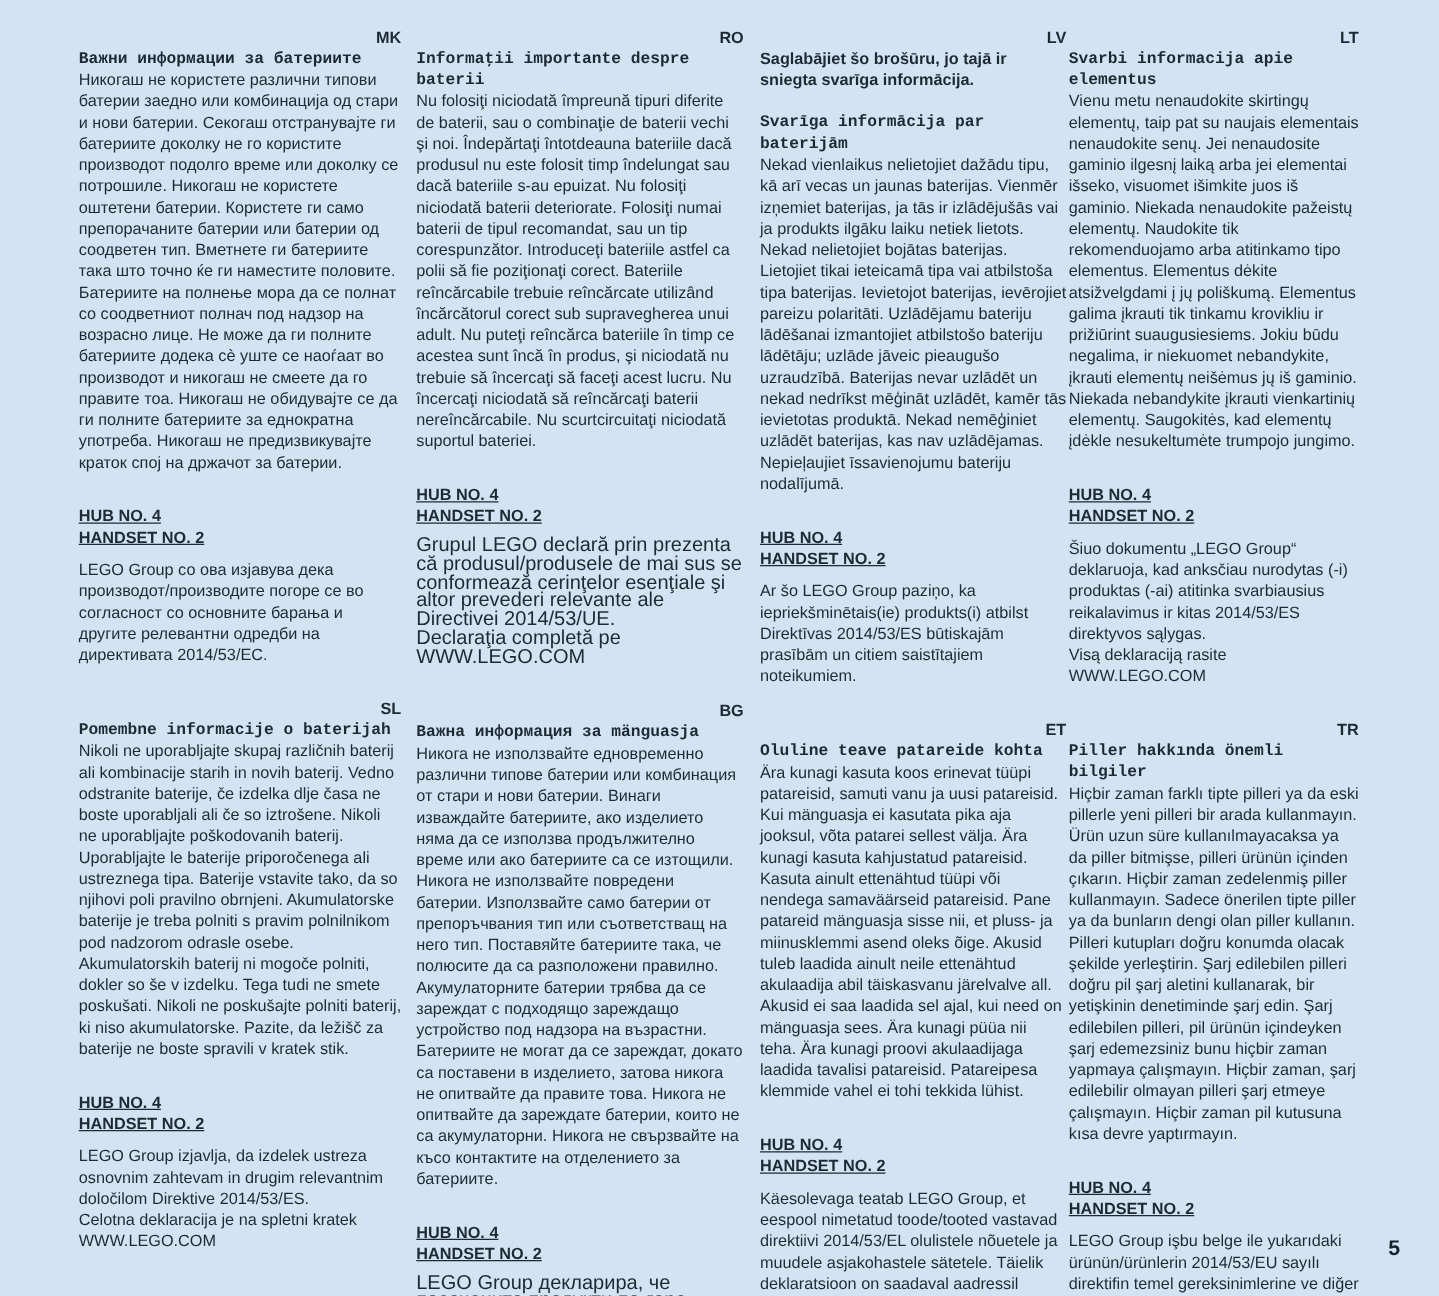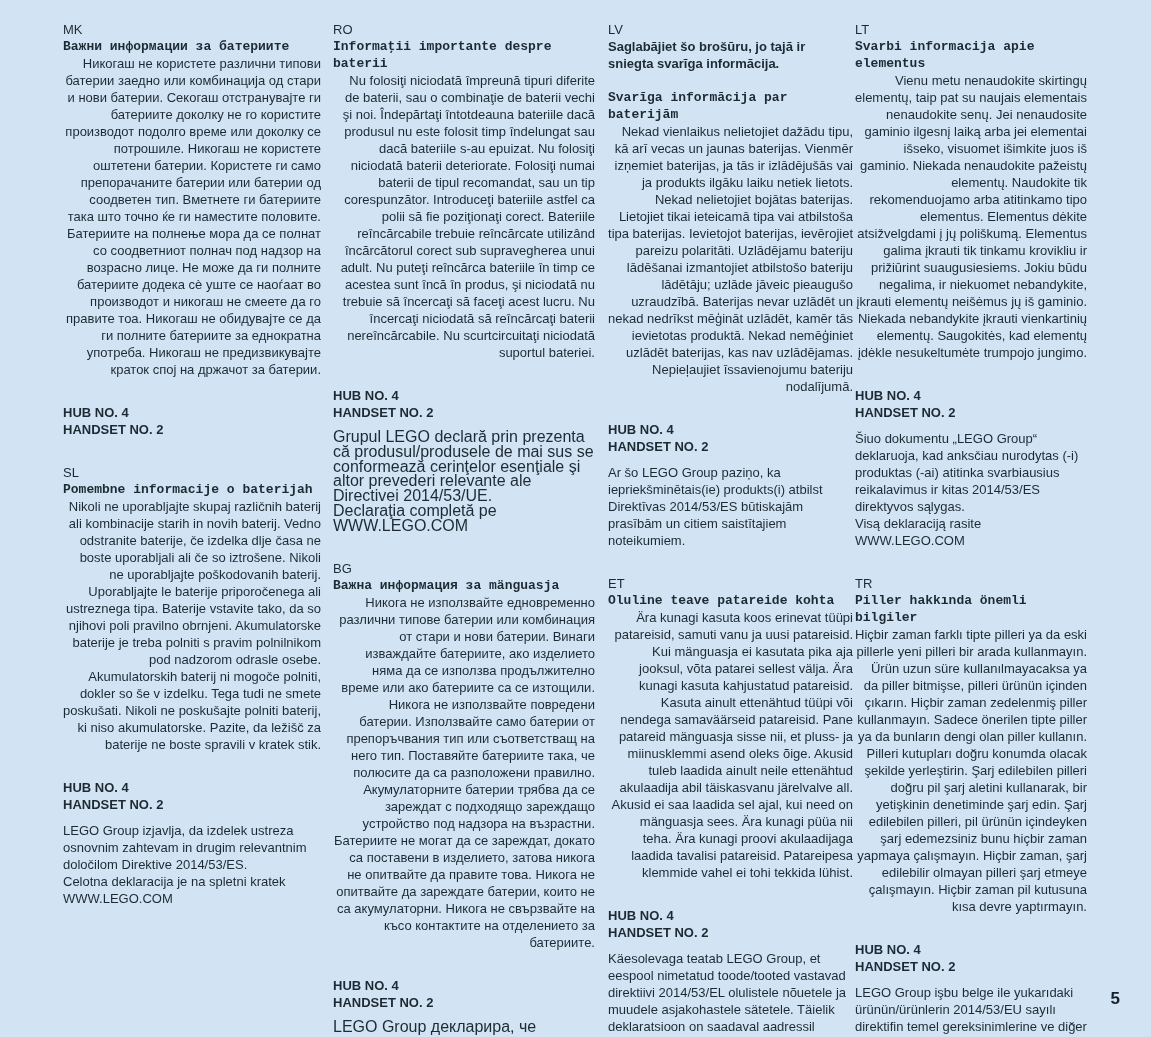--- a/index.html
+++ b/index.html
@@ -16,25 +16,25 @@
     position: absolute;
     top: 21px;
     font-size: 13px;
     line-height: 17px;
   }
   #col1 { left: 63px;  width: 258px; }
   #col2 { left: 333px; width: 262px; }
   #col3 { left: 608px; width: 245px; }
   #col4 { left: 855px; width: 232px; }
   .section + .section { margin-top: 26px; }
-  .lang    { font-weight: normal; }
+  .lang    { font-weight: bold; text-align: right; }
   .intro   { font-weight: bold; margin: 0 0 17px 0; }
   .heading { font-weight: bold; font-family: Liberation Mono, monospace; }
-  .body-text { margin: 0; text-align: right; }
-  .hub-block { font-weight: bold; margin-top: 26px; }
+  .body-text { margin: 0; }
+  .hub-block { font-weight: bold; margin-top: 26px; text-decoration: underline; }
   .decl { margin-top: 9px; }
   .decl.small { font-size: 16px; line-height: 14.8px; }
   .page-number {
     position: absolute;
     right: 31px;
     bottom: 28px;
     font-weight: bold;
     font-size: 17px;
     color: #15222b;
   }
@@ -45,20 +45,21 @@
 <div class="col" id="col1">
   <div class="section">
     <div class="lang">MK</div>
     <div class="heading">Важни информации за батериите</div>
     <p class="body-text">Никогаш не користете различни типови батерии заедно или комбинација од стари и нови батерии. Секогаш отстранувајте ги батериите доколку не го користите производот подолго време или доколку се потрошиле. Никогаш не користете оштетени батерии. Користете ги само препорачаните батерии или батерии од соодветен тип. Вметнете ги батериите така што точно ќе ги наместите половите. Батериите на полнење мора да се полнат со соодветниот полнач под надзор на возрасно лице. Не може да ги полните батериите додека сè уште се наоѓаат во производот и никогаш не смеете да го правите тоа. Никогаш не обидувајте се да ги полните батериите за еднократна употреба. Никогаш не предизвикувајте краток спој на држачот за батерии.</p>
     <div class="hub-block">
       <div>HUB NO. 4</div>
       <div>HANDSET NO. 2</div>
     </div>
     <div class="decl">
+      <div>LEGO Group со ова изјавува дека производот/производите погоре се во согласност со основните барања и другите релевантни одредби на директивата 2014/53/ЕС.</div>
     </div>
   </div>
   <div class="section">
     <div class="lang">SL</div>
     <div class="heading">Pomembne informacije o baterijah</div>
     <p class="body-text">Nikoli ne uporabljajte skupaj različnih baterij ali kombinacije starih in novih baterij. Vedno odstranite baterije, če izdelka dlje časa ne boste uporabljali ali če so iztrošene. Nikoli ne uporabljajte poškodovanih baterij. Uporabljajte le baterije priporočenega ali ustreznega tipa. Baterije vstavite tako, da so njihovi poli pravilno obrnjeni. Akumulatorske baterije je treba polniti s pravim polnilnikom pod nadzorom odrasle osebe. Akumulatorskih baterij ni mogoče polniti, dokler so še v izdelku. Tega tudi ne smete poskušati. Nikoli ne poskušajte polniti baterij, ki niso akumulatorske. Pazite, da ležišč za baterije ne boste spravili v kratek stik.</p>
     <div class="hub-block">
       <div>HUB NO. 4</div>
       <div>HANDSET NO. 2</div>
     </div>

